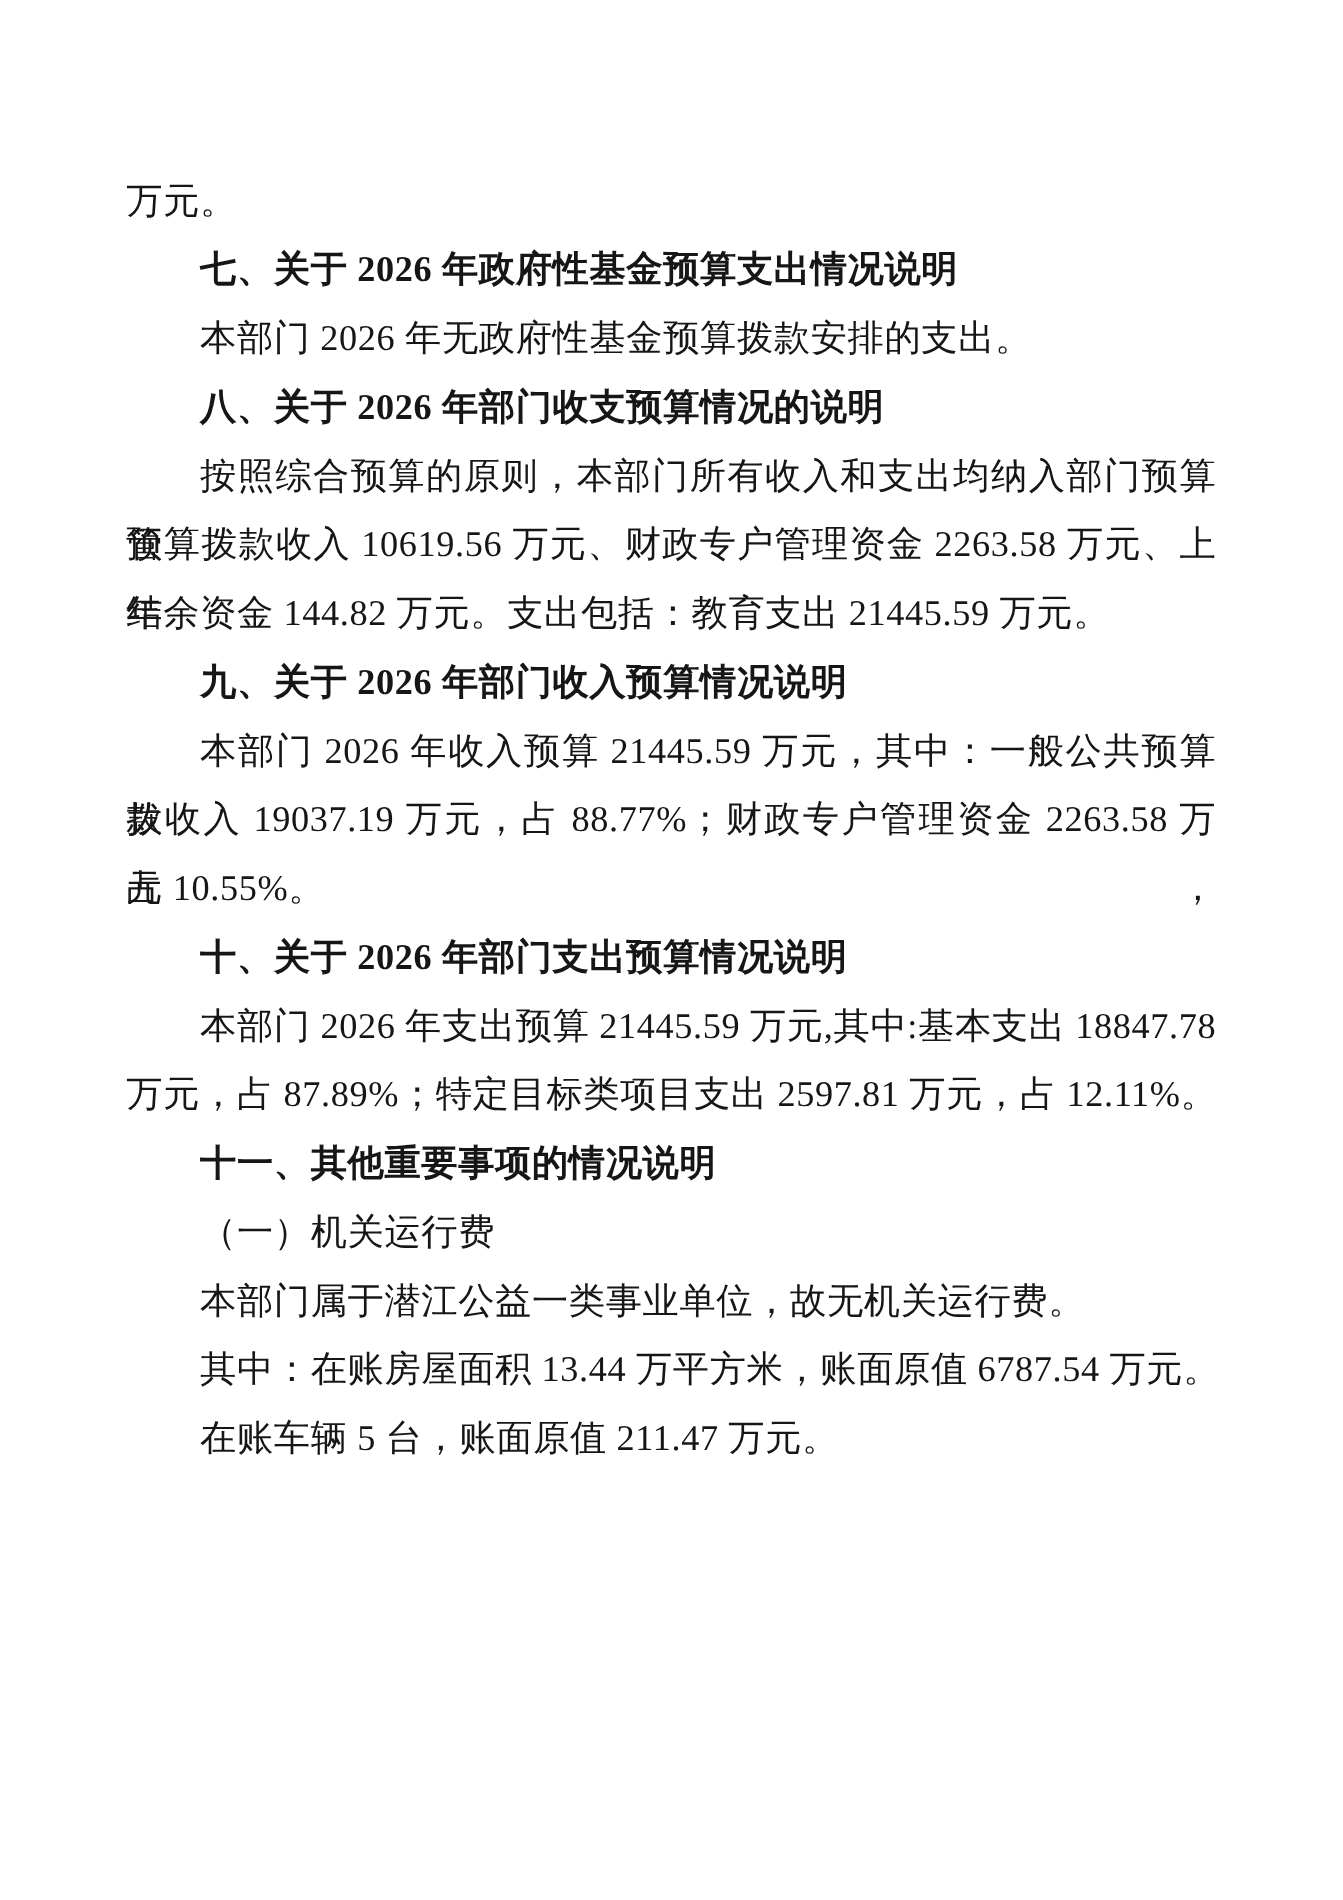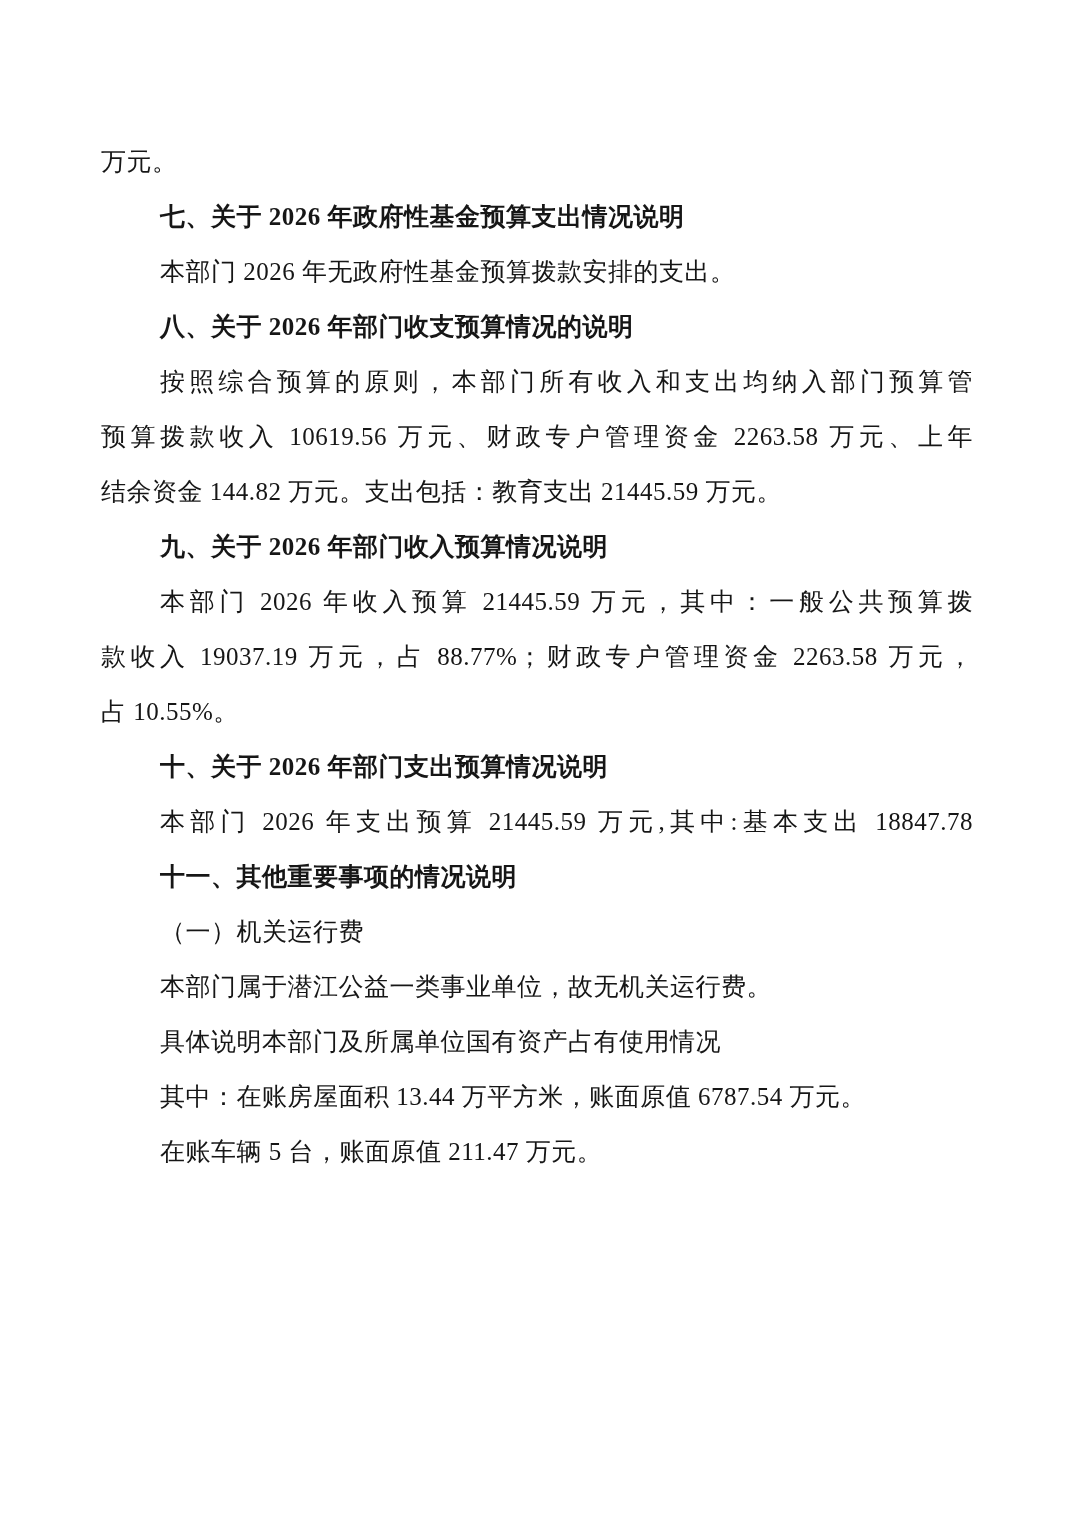--- a/index.html
+++ b/index.html
@@ -16,21 +16,21 @@
     font-family: "Liberation Serif", "DejaVu Serif", serif;
     color: #161616;
   }
   .content {
     position: absolute;
     left: 101px;
     top: 134px;
     width: 872px;
   }
   .line {
-    font-size: 25px;
+    font-size: 29px;
     line-height: 55px;
     height: 55px;
     white-space: pre;
     letter-spacing: 0.5px;
     overflow: visible;
   }
   .line.indent {
     text-indent: 59px;
   }
   .line.heading {
@@ -54,20 +54,20 @@
       <div class="line heading indent">八、关于 2026 年部门收支预算情况的说明</div>
       <div class="line indent justify">按照综合预算的原则，本部门所有收入和支出均纳入部门预算管</div>
       <div class="line justify">预算拨款收入 10619.56 万元、财政专户管理资金 2263.58 万元、上年</div>
       <div class="line">结余资金 144.82 万元。支出包括：教育支出 21445.59 万元。</div>
       <div class="line heading indent">九、关于 2026 年部门收入预算情况说明</div>
       <div class="line indent justify">本部门 2026 年收入预算 21445.59 万元，其中：一般公共预算拨</div>
       <div class="line justify">款收入 19037.19 万元，占 88.77%；财政专户管理资金 2263.58 万元，</div>
       <div class="line">占 10.55%。</div>
       <div class="line heading indent">十、关于 2026 年部门支出预算情况说明</div>
       <div class="line indent justify">本部门 2026 年支出预算 21445.59 万元,其中:基本支出 18847.78</div>
+      <div class="line">万元，占 87.89%；特定目标类项目支出 2597.81 万元，占 12.11%。</div>
       <div class="line heading indent">十一、其他重要事项的情况说明</div>
       <div class="line indent">（一）机关运行费</div>
       <div class="line indent">本部门属于潜江公益一类事业单位，故无机关运行费。</div>
-      <div class="line indent">具体说明本部门及所属单位国有资产占有使用情况</div>
       <div class="line indent">其中：在账房屋面积 13.44 万平方米，账面原值 6787.54 万元。</div>
       <div class="line indent">在账车辆 5 台，账面原值 211.47 万元。</div>
     </div>
 </div>
 
 </body></html>

